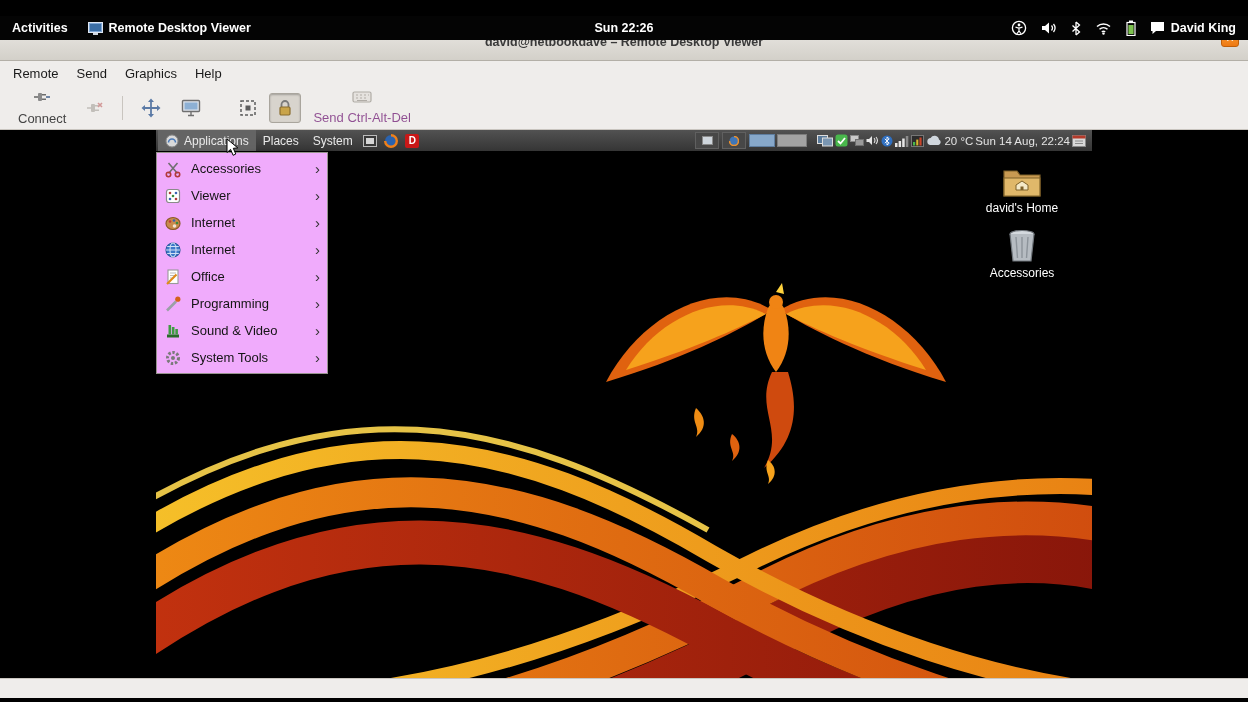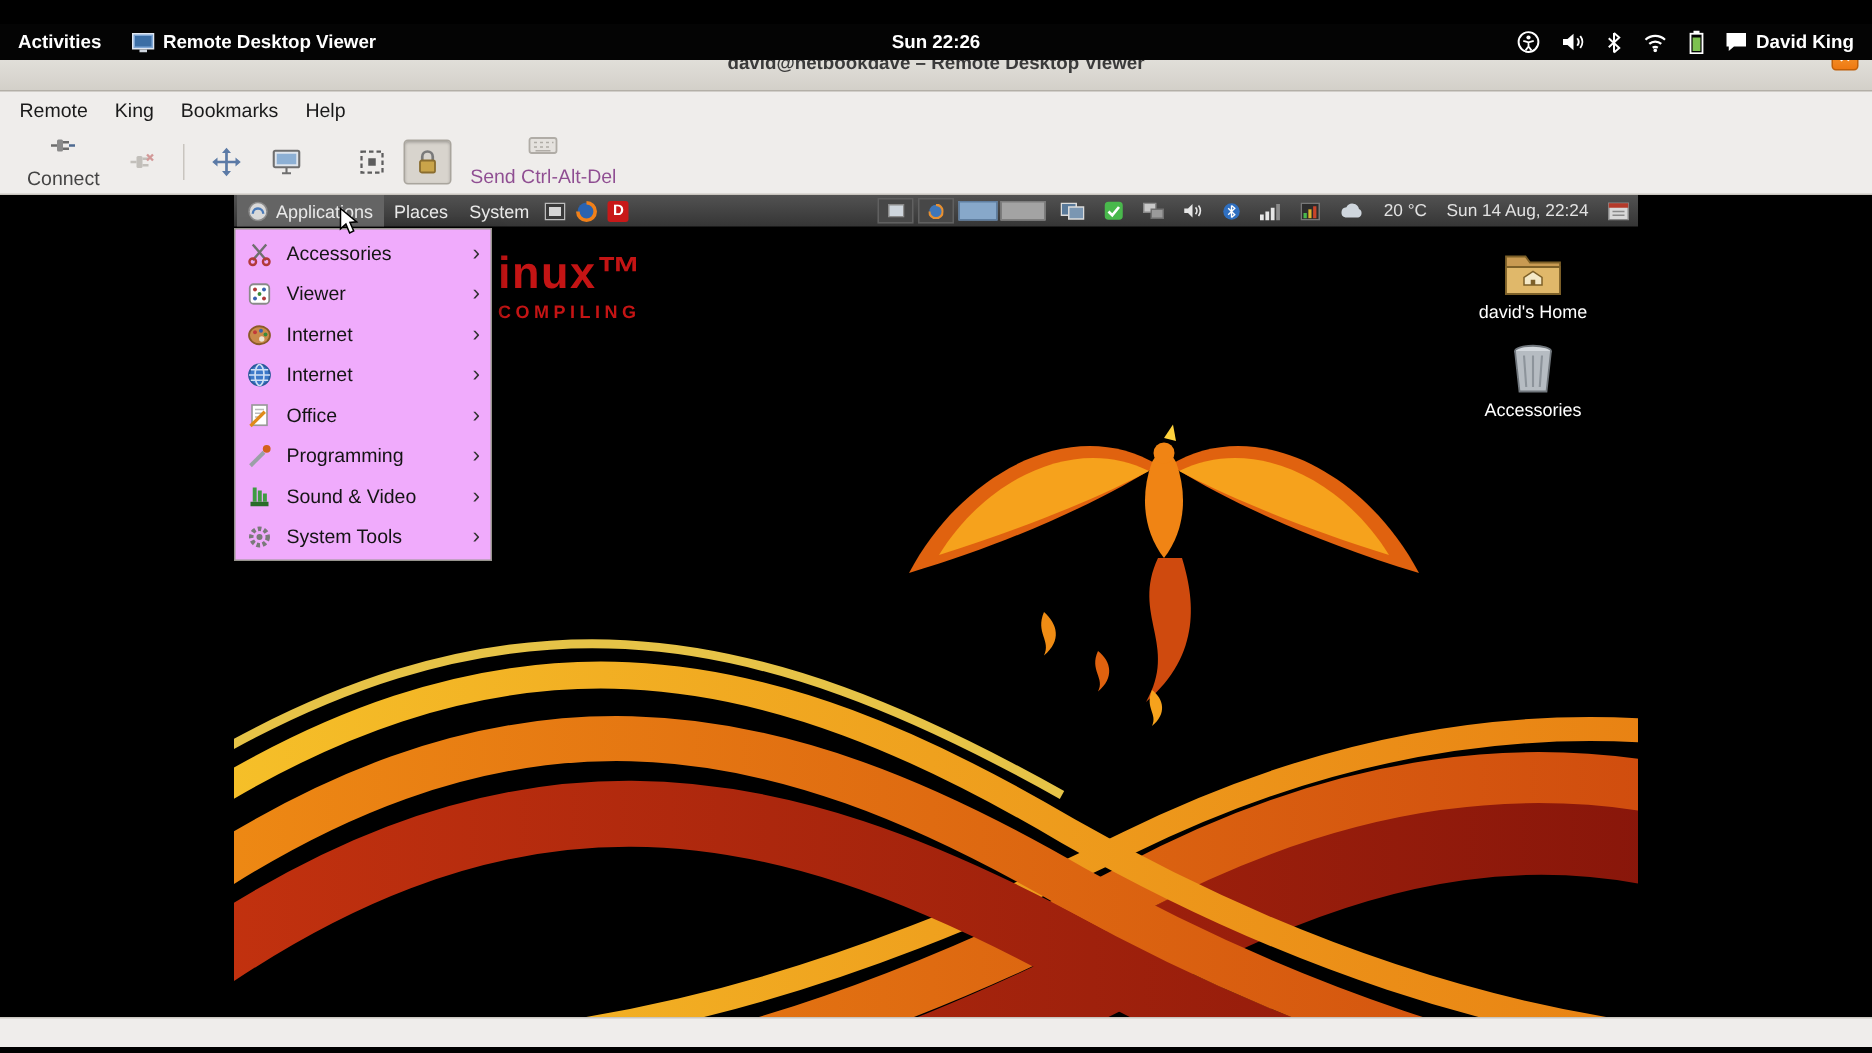--- a/index.html
+++ b/index.html
@@ -56,21 +56,21 @@
   .pmenu { display:flex; align-items:center; gap:5px; padding:0 7px; height:21px; cursor:default; }
   .pmenu.active { background:#646464; }
   .launcher { width:19px; height:19px; display:flex; align-items:center; justify-content:center; margin:0 1px; }
   .d-badge { width:14px; height:14px; background:#c81818; color:#fff; font-size:10px; font-weight:700;
              display:flex; align-items:center; justify-content:center; border-radius:2px; }
   .spacer { flex:1; }
   .wl-item { height:17px; min-width:24px; background:#474747; border:1px solid #606060;
              display:flex; align-items:center; justify-content:center; margin-right:3px; }
   .pager-a { width:26px; height:13px; background:#87a8ca; border:1px solid #5f7ea0; margin-right:2px; }
   .pager-b { width:30px; height:13px; background:#a3a3a3; border:1px solid #7d7d7d; margin-right:6px; }
-  .tray { display:flex; align-items:center; gap:13px; padding:0 4px; }
+  .tray { display:flex; align-items:center; gap:2px; padding:0 4px; }
   .tray-text { font-size:11.5px; color:#e2e2e2; white-space:nowrap; }
 
   
   .appmenu { position:absolute; left:0; top:22px; width:172px; background:#f0abfc;
              border:1px solid #97948e; box-shadow:3px 3px 7px rgba(0,0,0,.5); padding:2px 0; z-index:20; }
   .ami { height:27px; display:flex; align-items:center; gap:9px; padding:0 7px; font-size:13px; color:#141414; cursor:default; }
   .ami .arrow { margin-left:auto; color:#333; font-size:15px; line-height:1; }
   .ami .arrow::after { content:"›"; }
 
   
@@ -148,22 +148,22 @@
 
 <div class="window">
 
   <div class="titlebar">
     <span>david@netbookdave – Remote Desktop Viewer</span>
     <span class="close-btn"></span>
   </div>
 
   <div class="menubar">
     <span class="mi">Remote</span>
-    <span class="mi">King</span>
-    <span class="mi">Bookmarks</span>
+    <span class="mi">Send</span>
+    <span class="mi">Graphics</span>
     <span class="mi">Help</span>
   </div>
 
   <div class="toolbar">
     <button class="tb">
       <span class="sicon">
         <svg width="18" height="16" viewBox="0 0 18 16">
             <path d="M1 8 h4" stroke="#6c6c6c" stroke-width="1.6"></path>
             <rect x="5" y="4" width="4" height="8" rx="1" fill="#8a8a8a"></rect>
             <path d="M9 5.8 h4 M9 10.2 h4" stroke="#6c6c6c" stroke-width="1.6"></path>
@@ -259,24 +259,20 @@
         <path d="M770 240 C 738 188, 678 160, 630 184 C 656 198, 706 220, 770 240 Z" fill="#f6a21c"></path>
         <path d="M612 178 C 604 200, 606 224, 620 242 C 634 224, 636 200, 628 178 C 624 170, 616 170, 612 178 Z" fill="#f08414"></path>
         <circle cx="620" cy="172" r="7" fill="#f08414"></circle>
         <path d="M620 162 l6 -9 l2 11 Z" fill="#ffd23d"></path>
         <path d="M616 242 C 598 280, 630 300, 608 338 C 646 306, 640 268, 632 242 Z" fill="#cf4a0e"></path>
         <path d="M540 278 c -6 14 5 19 0 29 c 12 -10 9 -21 0 -29 Z" fill="#ef8c14"></path>
         <path d="M576 304 c -6 13 5 18 0 27 c 11 -9 9 -20 0 -27 Z" fill="#e0620f"></path>
         <path d="M612 330 c -5 12 4 16 0 24 c 10 -8 8 -18 0 -24 Z" fill="#f6a21c"></path>
       </svg>
 
-      <div class="wp-text">
-        <div class="wp-line1">inux™</div>
-        <div class="wp-line2">COMPILING</div>
-      </div>
 
       <div class="panel">
         <div class="pmenu active">
           <span class="sicon">
             <svg width="14" height="14" viewBox="0 0 14 14">
                 <circle cx="7" cy="7" r="6" fill="#d9d9d9" stroke="#8a8a8a"></circle>
                 <path d="M3.5 8.5 a3.5 3.5 0 1 1 7 0" stroke="#4a7ab8" stroke-width="1.6" fill="none"></path>
               </svg>
           </span>
           <span>Applications</span>

